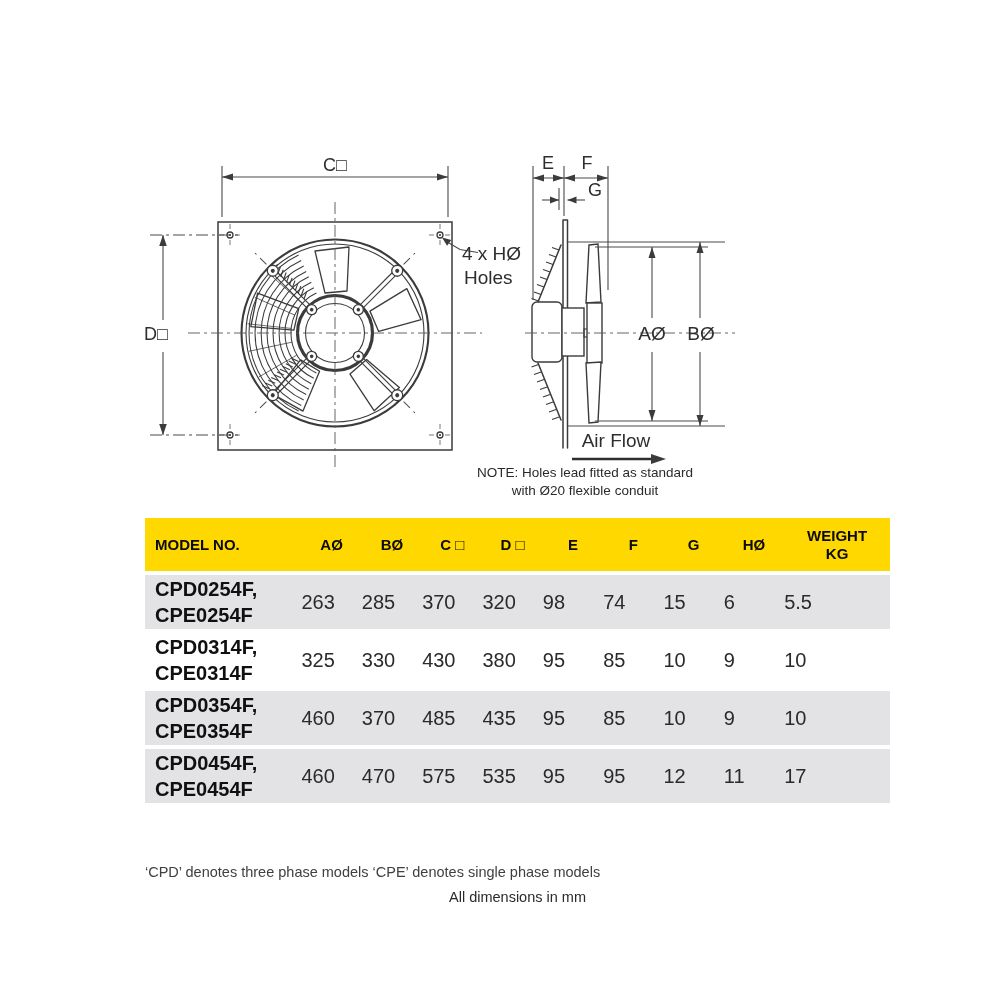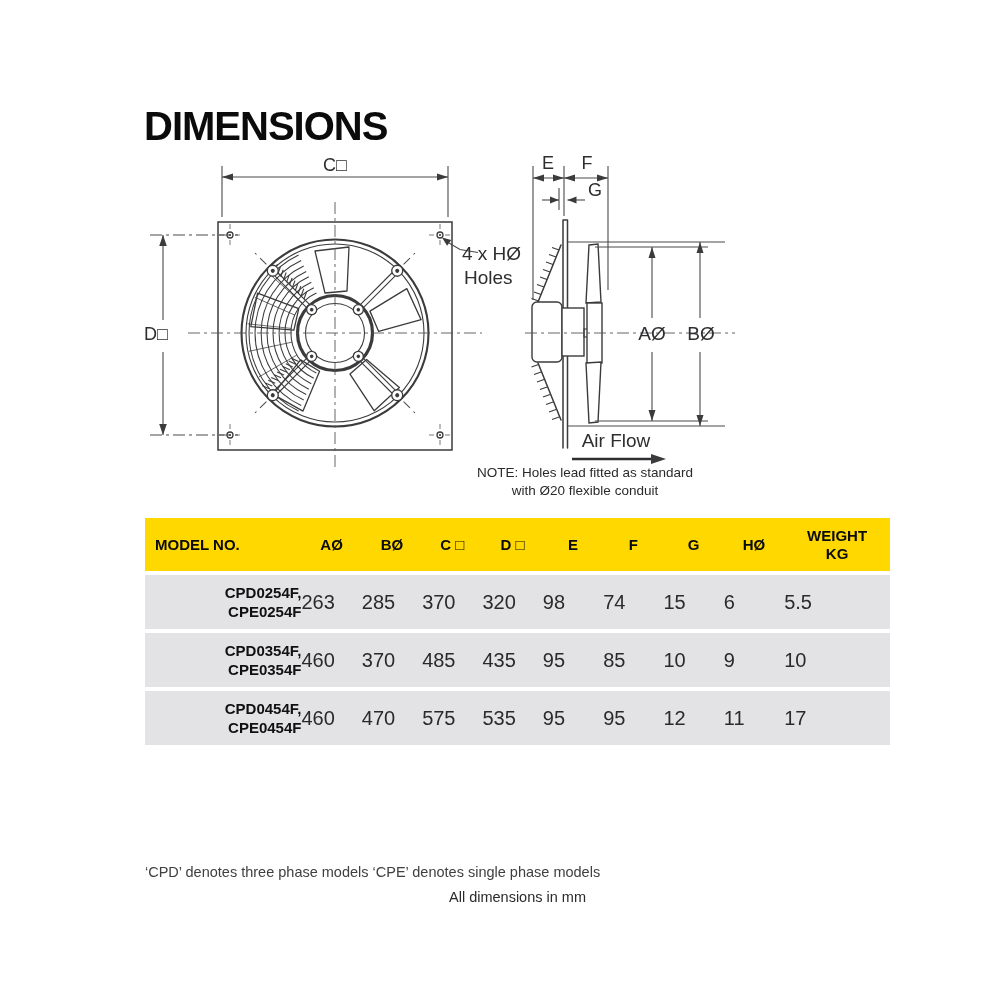--- a/index.html
+++ b/index.html
@@ -15,21 +15,21 @@
   .footnote2{position:absolute;left:145px;top:889px;width:745px;text-align:center;
         font-size:14.5px;color:#2a2a2c;}
   table.spec{position:absolute;left:145px;top:514px;width:745px;border-collapse:separate;
         border-spacing:0 4px;table-layout:fixed;}
   table.spec th{background:#FFD800;font-size:15px;font-weight:bold;color:#0b0b0c;
         text-align:center;vertical-align:middle;height:53px;line-height:1.15;padding:0;
         white-space:pre-line;}
   table.spec th.model-col{text-align:left;padding-left:10px;margin-top:29px;}
   table.spec td{font-size:20px;text-align:left;vertical-align:middle;height:54px;
         color:#2a2a2c;padding:0;}
-  table.spec td.model-cell{font-weight:bold;text-align:right;padding-left:10px;font-size:15px;
+  table.spec td.model-cell{font-weight:bold;text-align:left;padding-left:10px;font-size:20px;
         white-space:pre-line;line-height:1.3;color:#101011;}
   tr.alt td{background:#E3E3E5;}
   tr.plain td{background:#ffffff;}
   
   .ln{stroke:#3b3b3d;stroke-width:1.5;fill:none;stroke-linecap:round;}
   .thin1{stroke:#3b3b3d;stroke-width:1.1;fill:none;}
   .rim{stroke:#3b3b3d;stroke-width:2.1;fill:none;}
   .hubring{stroke:#3b3b3d;stroke-width:3.2;fill:#fff;}
   .blade{fill:#fff;stroke:#3b3b3d;stroke-width:1.3;stroke-linejoin:round;}
   .wire{stroke:#3b3b3d;stroke-width:1.05;fill:none;}
@@ -46,21 +46,20 @@
   .fillwhite{fill:#fff;stroke:#3b3b3d;stroke-width:1.4;}
   .flow{stroke:#2e2e30;stroke-width:2.4;fill:none;}
   text.dimtext{font-family:"Liberation Sans",sans-serif;font-size:18px;fill:#2e2e30;}
   text.lbl19{font-size:19px;}
 </style>
 </head>
 <body>
 
 <div class="canvas">
 
-  <h1 class="page-title">DIMENSIONS</h1>
 
   <svg class="diagram-wrap" viewBox="0 0 620 360">
     <defs>
       <g id="blade">
           <polygon class="blade" points="-10,-40 -20,-82 14,-86 12,-42"></polygon>
         </g>
       <g id="strut">
         <line class="sline" x1="38" y1="-2.2" x2="83" y2="-2.2"></line>
         <line class="sline" x1="38" y1="2.2" x2="83" y2="2.2"></line>
         <circle class="lug" cx="33" cy="0" r="5"></circle>
@@ -276,20 +275,33 @@
         <td>263</td>
         <td>285</td>
         <td>370</td>
         <td>320</td>
         <td>98</td>
         <td>74</td>
         <td>15</td>
         <td>6</td>
         <td>5.5</td>
       </tr>
+      <tr class="plain">
+        <td class="model-cell">CPD0314F,
+CPE0314F</td>
+        <td>325</td>
+        <td>330</td>
+        <td>430</td>
+        <td>380</td>
+        <td>95</td>
+        <td>85</td>
+        <td>10</td>
+        <td>9</td>
+        <td>10</td>
+      </tr>
       <tr class="alt">
         <td class="model-cell">CPD0354F,
 CPE0354F</td>
         <td>460</td>
         <td>370</td>
         <td>485</td>
         <td>435</td>
         <td>95</td>
         <td>85</td>
         <td>10</td>

